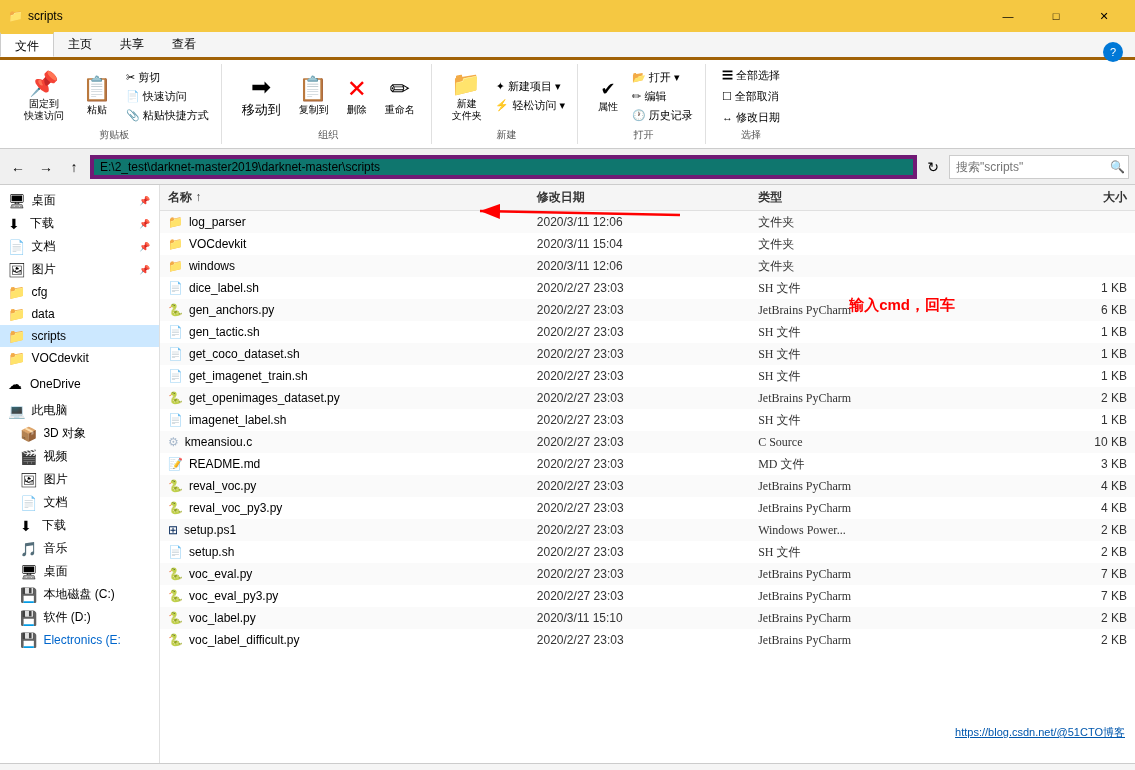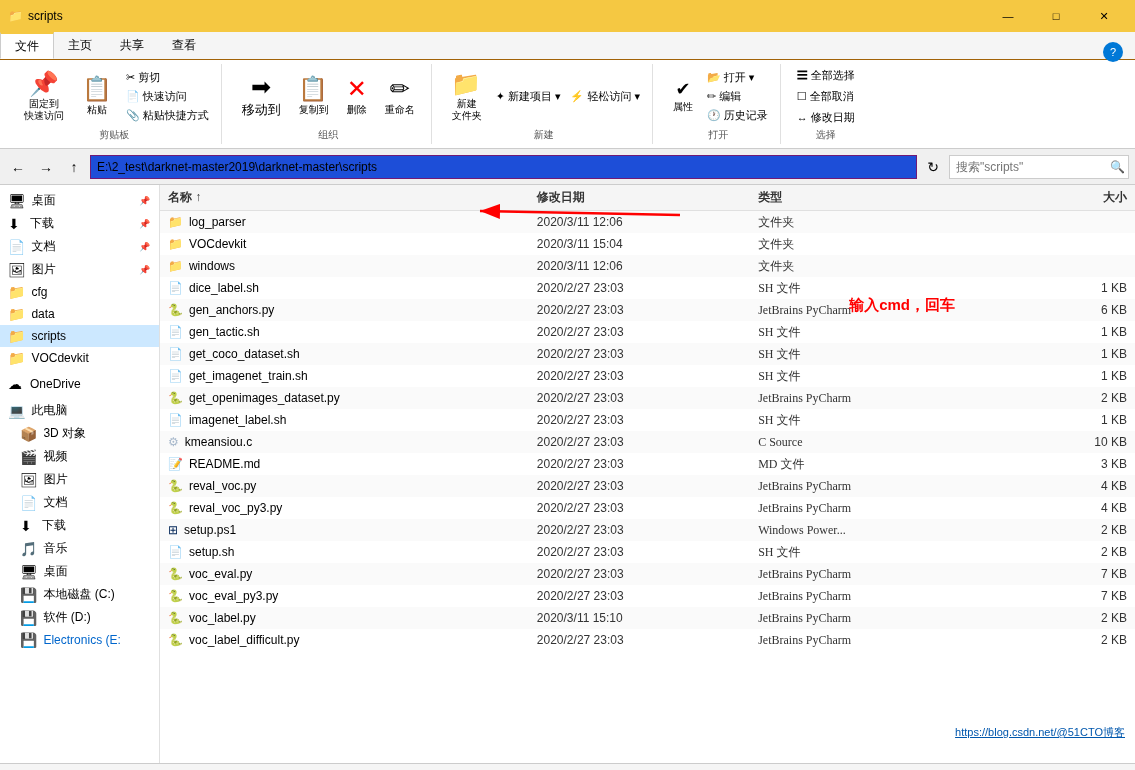--- a/index.html
+++ b/index.html
@@ -26,21 +26,21 @@
       border: none;
       background: transparent;
       cursor: pointer;
       font-size: 11px;
       display: flex; align-items: center; justify-content: center;
     }
     .ribbon-tabs {
       display: flex;
       height: 28px;
       background: #f5f5f5;
-      border-bottom: 1px solid #a16207;
+      border-bottom: 3px solid #a16207;
     }
     .ribbon-tab {
       padding: 4px 14px;
       cursor: pointer;
       font-size: 12px;
       border: none;
       background: transparent;
       height: 100%;
     }
     .ribbon-tab.active {
@@ -109,24 +109,24 @@
     .nav-btn {
       width: 24px; height: 24px;
       border: none; background: transparent;
       cursor: pointer; font-size: 14px;
       border-radius: 2px;
       display: flex; align-items: center; justify-content: center;
     }
     .address-input {
       flex: 1;
       height: 24px;
-      border: 1px solid #701a75;
+      border: 4px solid #701a75;
       padding: 2px 6px;
       font-size: 12px;
-      background: #1d4ed8;
+      background: #0f766e;
       outline: none;
     }
     .refresh-btn {
       width: 24px; height: 24px;
       border: none; background: transparent;
       cursor: pointer; font-size: 14px;
       border-radius: 2px;
       display: flex; align-items: center; justify-content: center;
     }
     .search-input {
@@ -317,21 +317,21 @@
     </div>
     <span class="ribbon-group-label">组织</span>
   </div>
 
   <div class="ribbon-group">
     <div class="ribbon-buttons">
       <button class="ribbon-large-btn">
         <span class="big-icon">📁</span>
         <span style="font-size:10px;text-align:center;line-height:1.2;">新建<br>文件夹</span>
       </button>
-      <div style="display:flex;flex-direction:row;gap:2px;justify-content:center;">
+      <div style="display:flex;flex-direction:column;gap:2px;justify-content:center;">
         <button class="ribbon-btn-small">✦ 新建项目 ▾</button>
         <button class="ribbon-btn-small">⚡ 轻松访问 ▾</button>
       </div>
     </div>
     <span class="ribbon-group-label">新建</span>
   </div>
 
   <div class="ribbon-group">
     <div class="ribbon-buttons">
       <button class="ribbon-large-btn">

